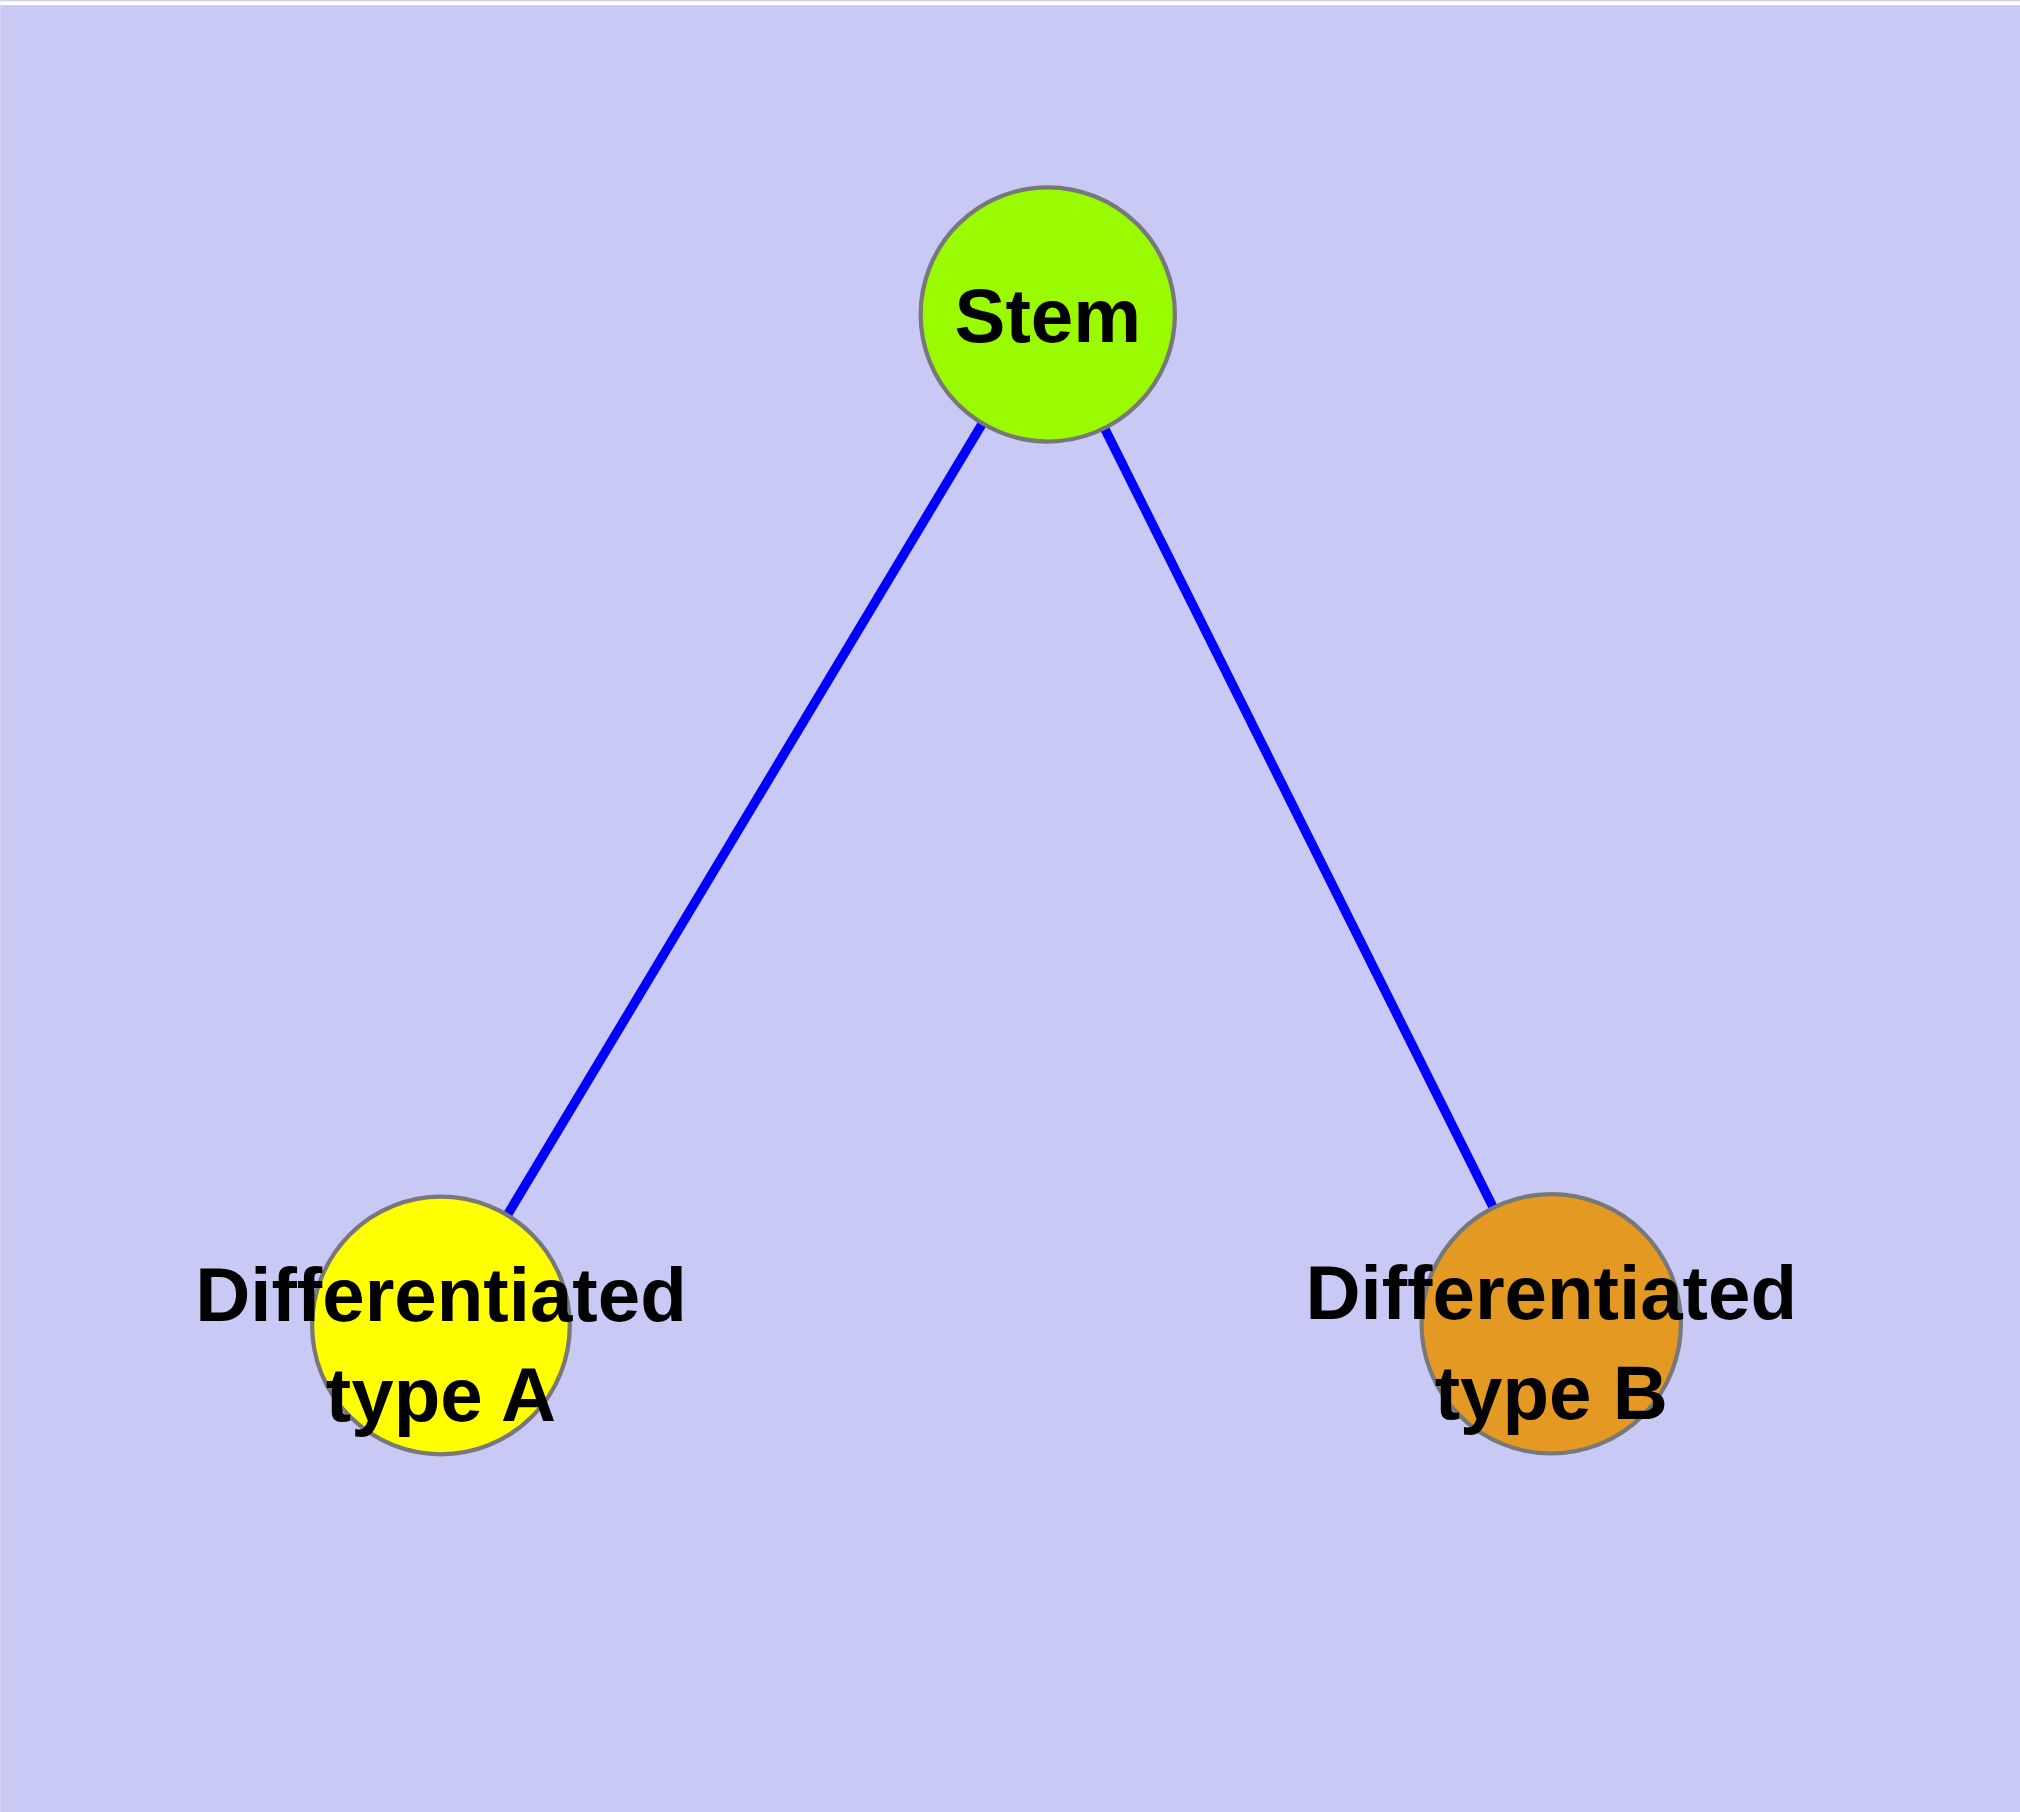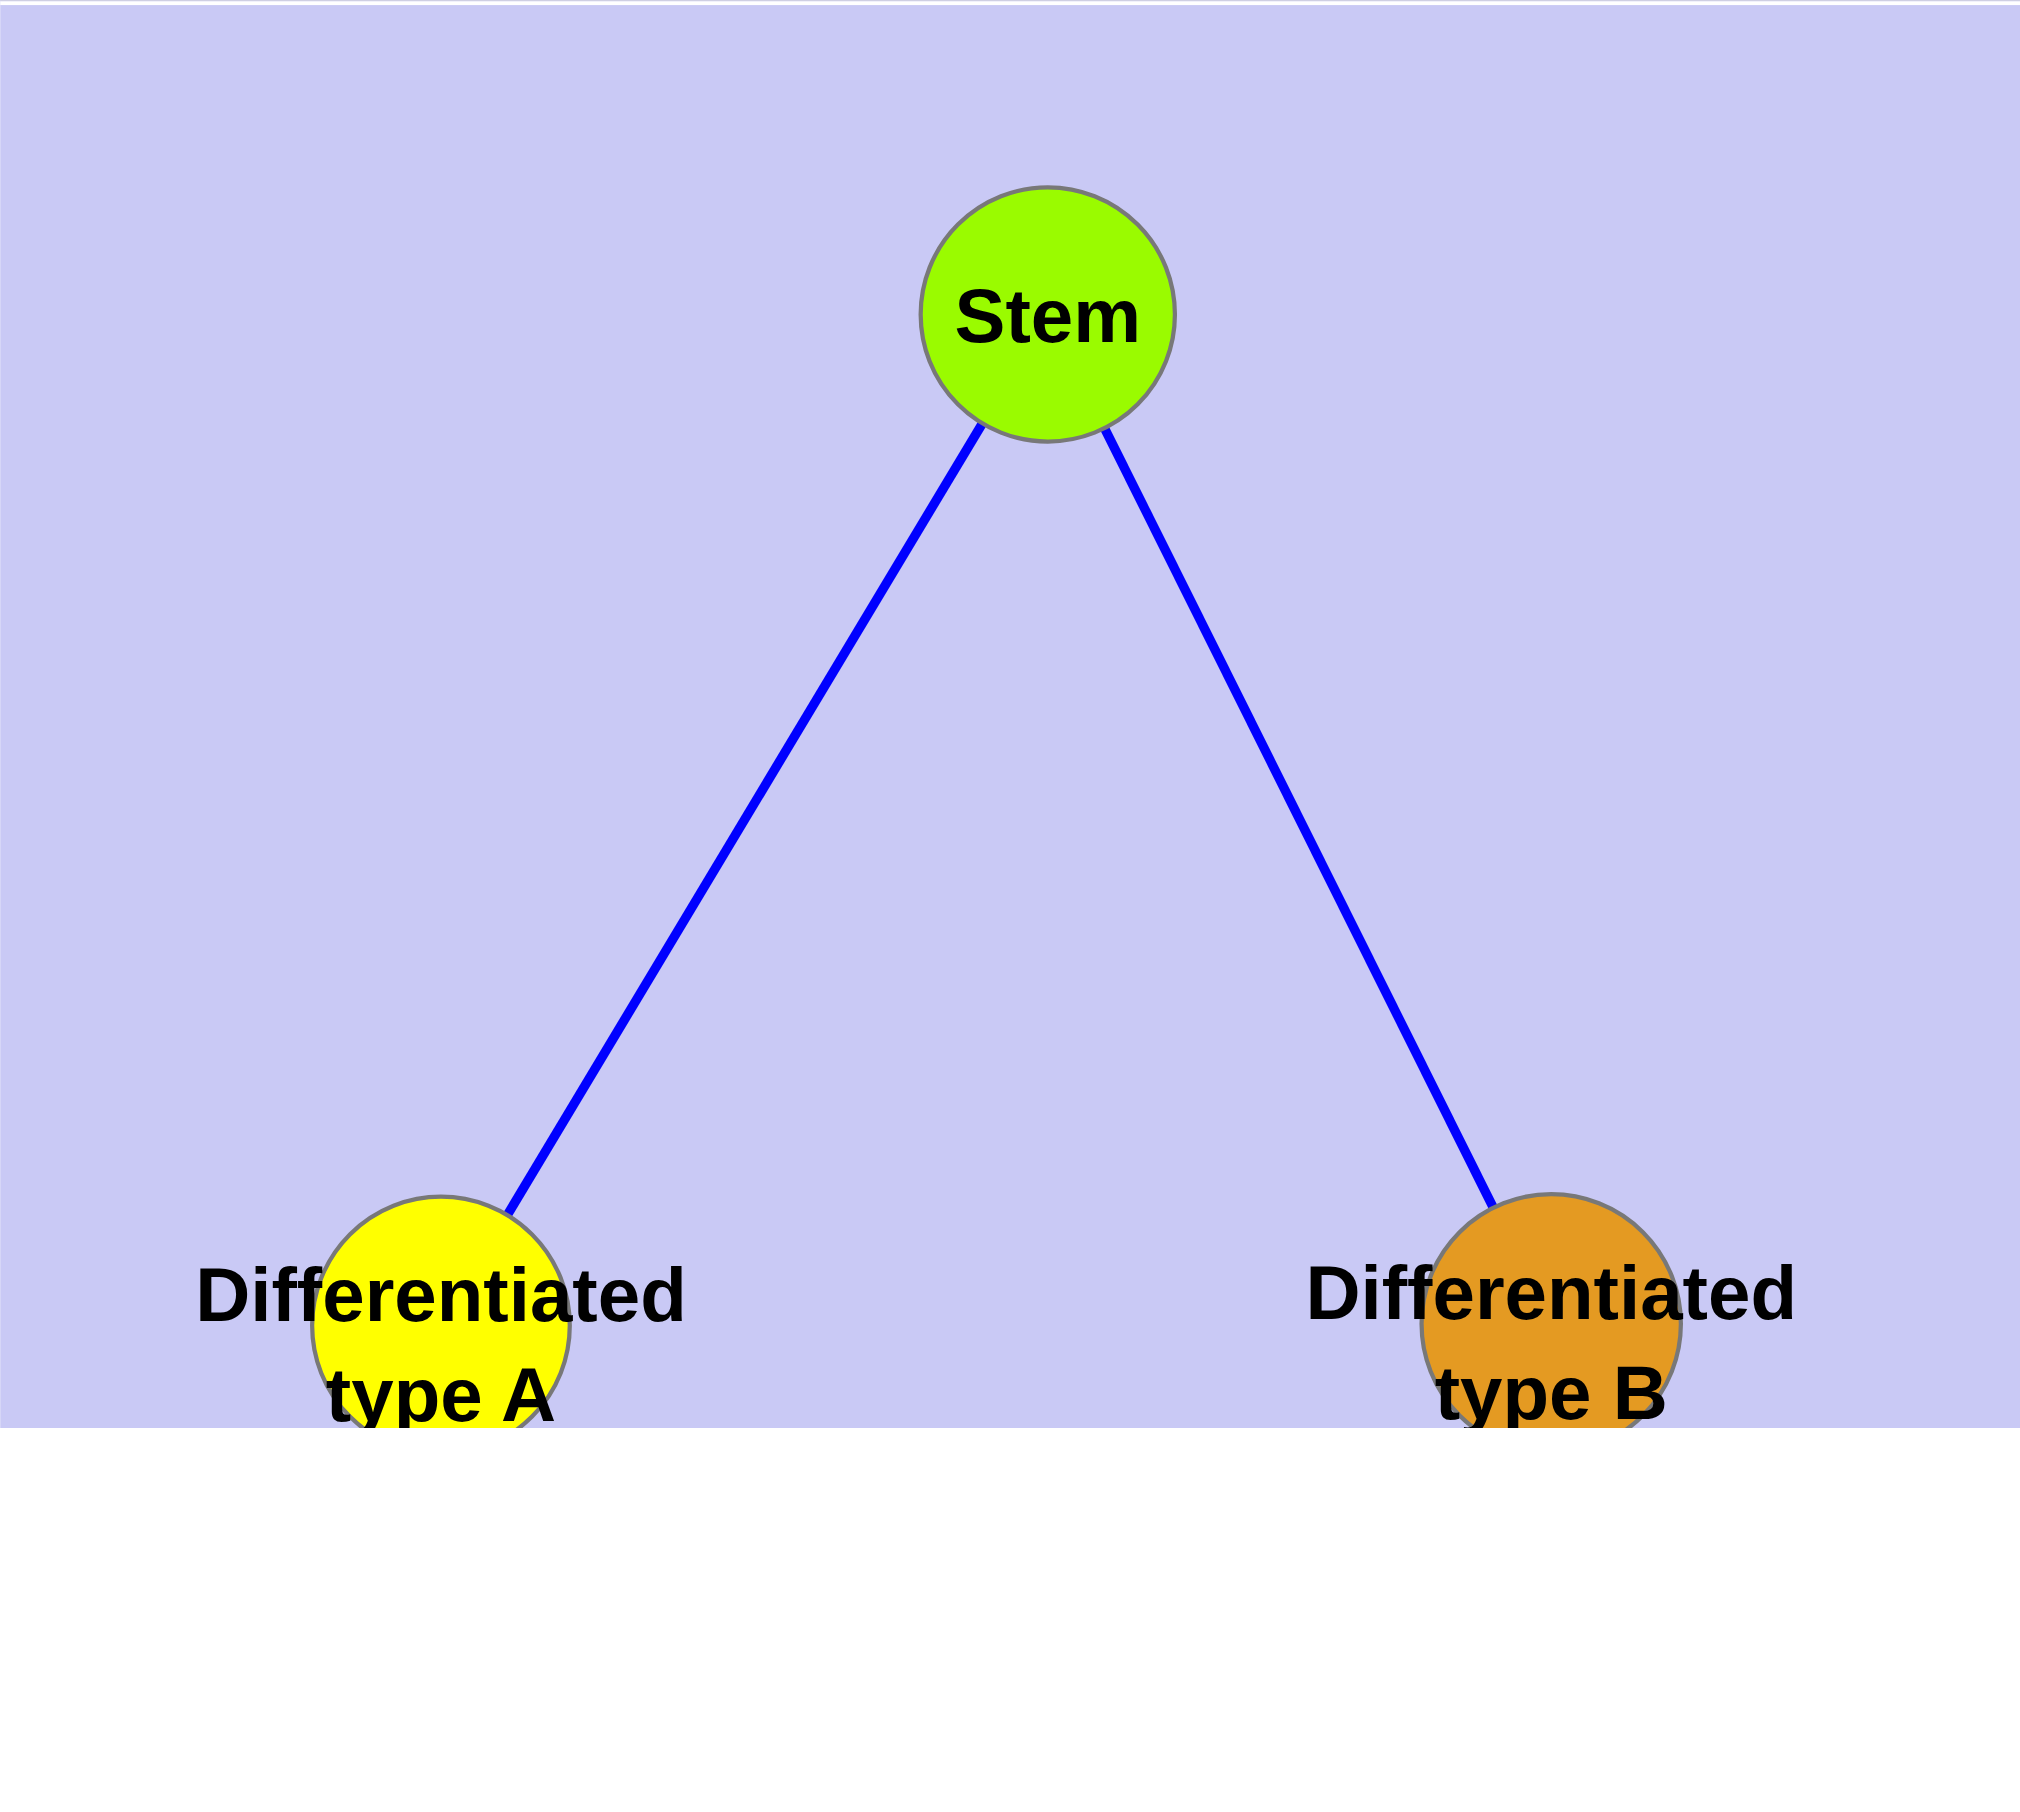--- a/index.html
+++ b/index.html
@@ -4,21 +4,21 @@
 <style>
   html, body {
     margin: 0;
     padding: 0;
     background: #ffffff;
     font-family: "Liberation Sans", sans-serif;
   }
   .stage {
     position: relative;
     width: 2021px;
-    height: 1428px;
+    height: 1812px;
     overflow: hidden;
   }
   svg.graph {
     display: block;
     width: 2021px;
     height: 1812px;
   }
   .node-label {
     font-family: "Liberation Sans", sans-serif;
     font-weight: 700;

